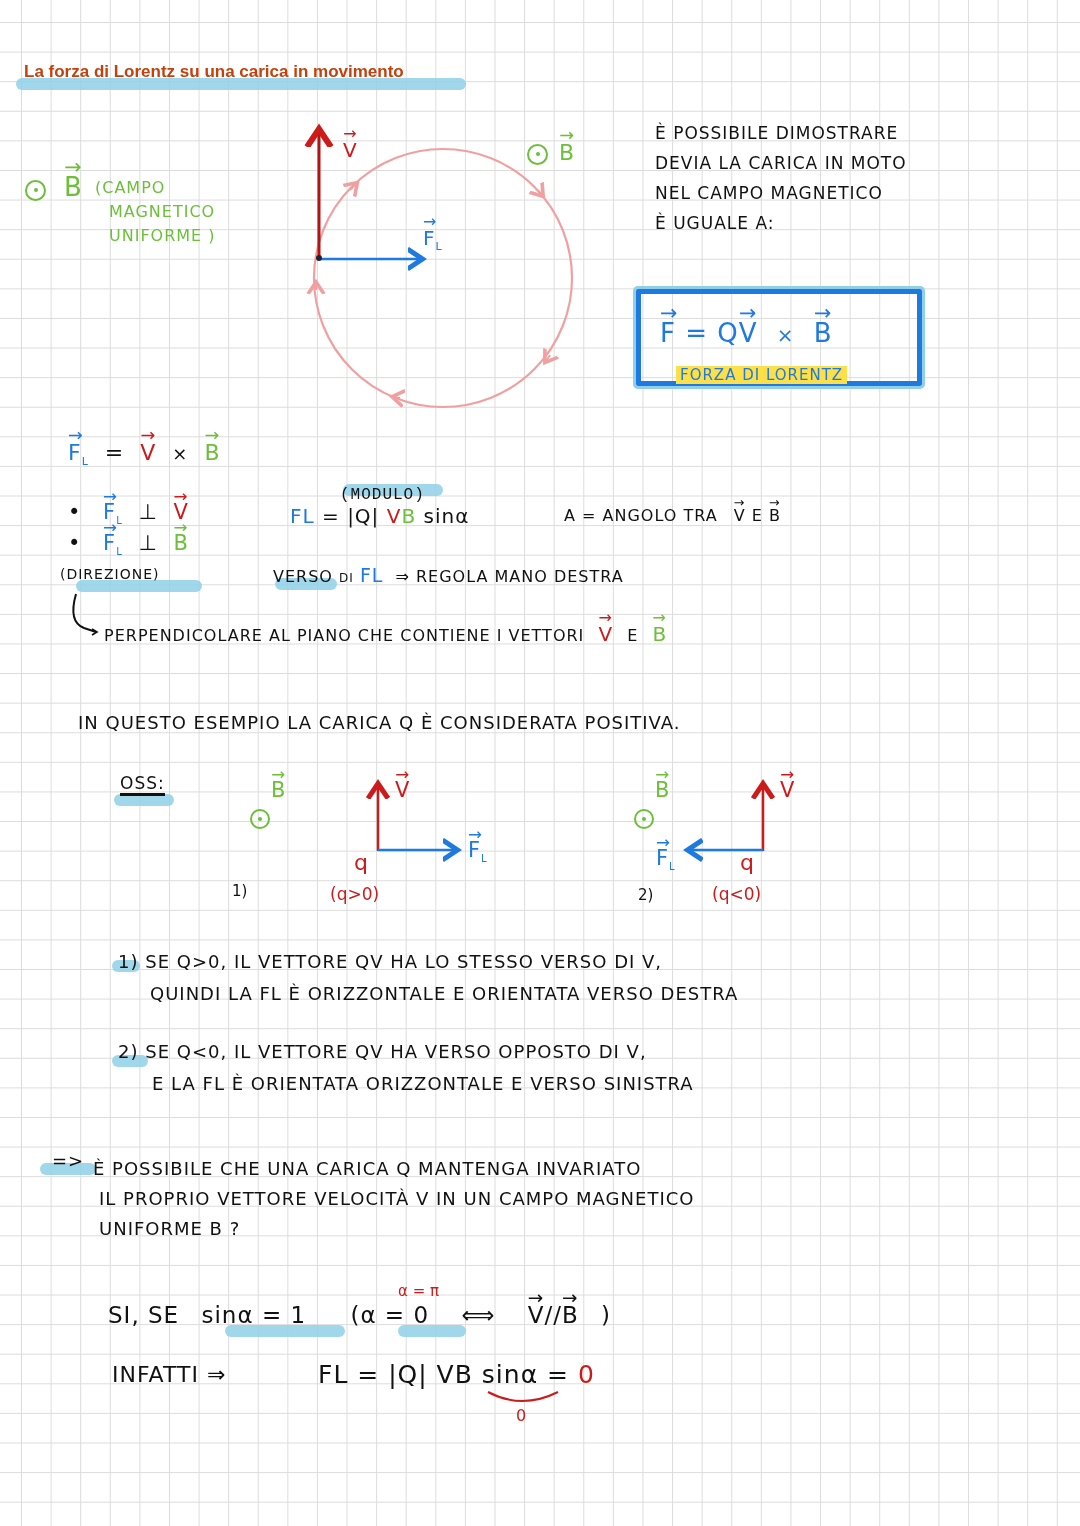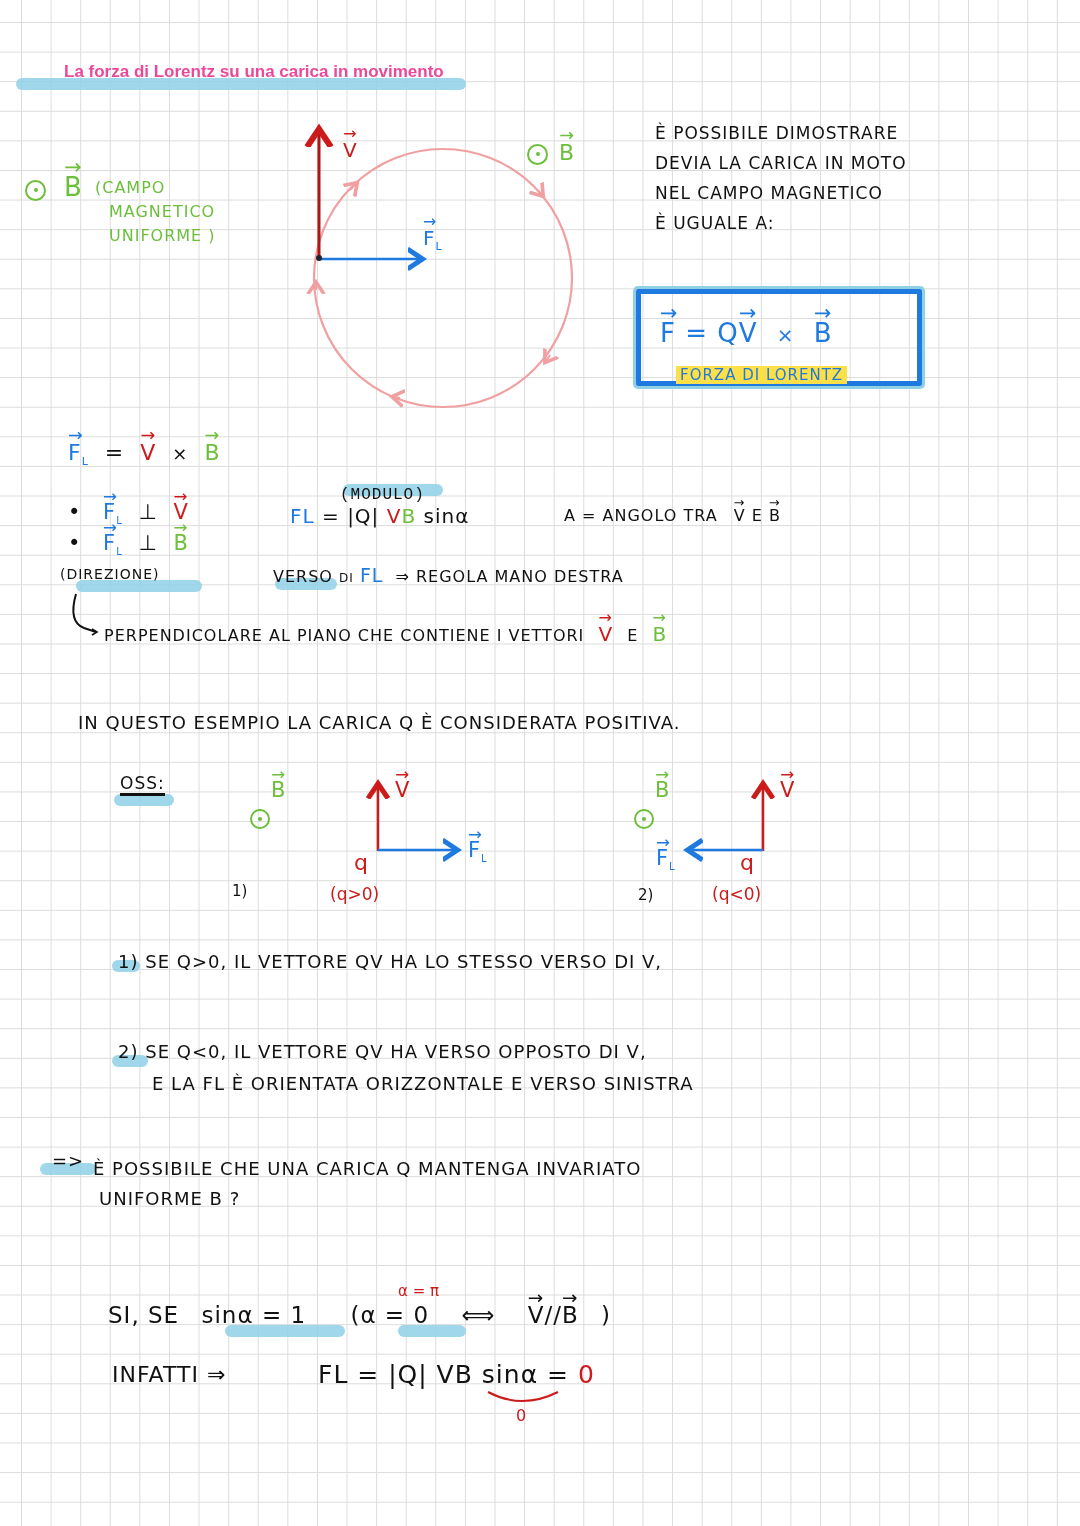--- a/index.html
+++ b/index.html
@@ -9,23 +9,22 @@
     background-image:
       linear-gradient(to right, #dcdcdc 1px, transparent 1px),
       linear-gradient(to bottom, #dcdcdc 1px, transparent 1px);
     background-size:29.6px 29.6px;
     background-position:21px 22px;
     font-family:"Liberation Sans", sans-serif;
   }
   .abs { position:absolute; white-space:nowrap; }
   .hand { font-family:"DejaVu Sans", sans-serif; text-transform:uppercase; letter-spacing:1px; }
   .title {
-    left:24px; top:62px; font-size:17px; font-weight:bold; color:#ec4899;
+    left:24px; top:62px; font-size:17px; font-weight:bold; color:#c2410c;
     font-family:"Liberation Sans", sans-serif;
-    margin-left:40px;
   }
   .hl { position:absolute; background:#8fd0e6; border-radius:6px; opacity:0.85; }
   .black { color:#111; }
   .red { color:#cc1b1b; }
   .green { color:#6cbf3a; }
   .blue { color:#1f7ae0; }
   .vec { position:relative; display:inline-block; }
   .vec::before {
     content:"→"; position:absolute; left:0; right:0; top:-0.72em;
     text-align:center; font-size:0.8em; line-height:1;
@@ -195,32 +194,34 @@
 <div class="abs hand green" style="left:655px;top:778px;font-size:21px;"><span class="vec">B</span></div>
 <div class="abs hand red" style="left:780px;top:778px;font-size:21px;"><span class="vec">v</span></div>
 <div class="abs hand blue" style="left:656px;top:846px;font-size:21px;"><span class="vec">F</span><sub style="font-size:10px;">L</sub></div>
 <div class="abs red" style="left:740px;top:850px;font-size:22px;font-family:'DejaVu Sans',sans-serif;">q</div>
 <div class="abs red" style="left:712px;top:884px;font-size:17px;font-family:'DejaVu Sans',sans-serif;">(q&lt;0)</div>
 <div class="abs black" style="left:638px;top:886px;font-size:15px;font-family:'DejaVu Sans',sans-serif;">2)</div>
 
 <div class="hl" style="left:112px;top:960px;width:28px;height:12px;"></div>
 <div class="abs hand black" style="left:118px;top:946px;font-size:18px;line-height:32px;">
   <div><span>1)</span> <span>SE q&gt;0, IL VETTORE qv HA LO STESSO VERSO DI v,</span></div>
+  <div style="margin-left:32px;">QUINDI LA FL È ORIZZONTALE E ORIENTATA VERSO DESTRA</div>
 </div>
 
 <div class="hl" style="left:112px;top:1055px;width:36px;height:12px;"></div>
 <div class="abs hand black" style="left:118px;top:1036px;font-size:18px;line-height:32px;">
   <div><span>2)</span> <span>SE q&lt;0, IL VETTORE qv HA VERSO OPPOSTO DI v,</span></div>
   <div style="margin-left:34px;">E LA FL È ORIENTATA ORIZZONTALE E VERSO SINISTRA</div>
 </div>
 
 <div class="hl" style="left:40px;top:1163px;width:56px;height:12px;"></div>
 <div class="abs hand black" style="left:52px;top:1150px;font-size:18px;">=&gt;</div>
 <div class="abs hand black" style="left:93px;top:1154px;font-size:18px;line-height:30px;">
   <div>È POSSIBILE CHE UNA CARICA q MANTENGA INVARIATO</div>
+  <div style="margin-left:6px;">IL PROPRIO VETTORE VELOCITÀ v IN UN CAMPO MAGNETICO</div>
   <div style="margin-left:6px;">UNIFORME B ?</div>
 </div>
 
 <div class="abs red" style="left:398px;top:1282px;font-size:15px;font-family:'DejaVu Sans',sans-serif;">α = π</div>
 <div class="hl" style="left:225px;top:1325px;width:120px;height:12px;"></div>
 <div class="hl" style="left:398px;top:1325px;width:68px;height:12px;"></div>
 <div class="abs hand black" style="left:108px;top:1302px;font-size:23px;">
   <span>SI, SE</span>
   <span style="margin-left:14px;text-transform:none;">sinα = 1</span>
   <span style="margin-left:36px;">(</span><span style="text-transform:none;">α = 0</span>

